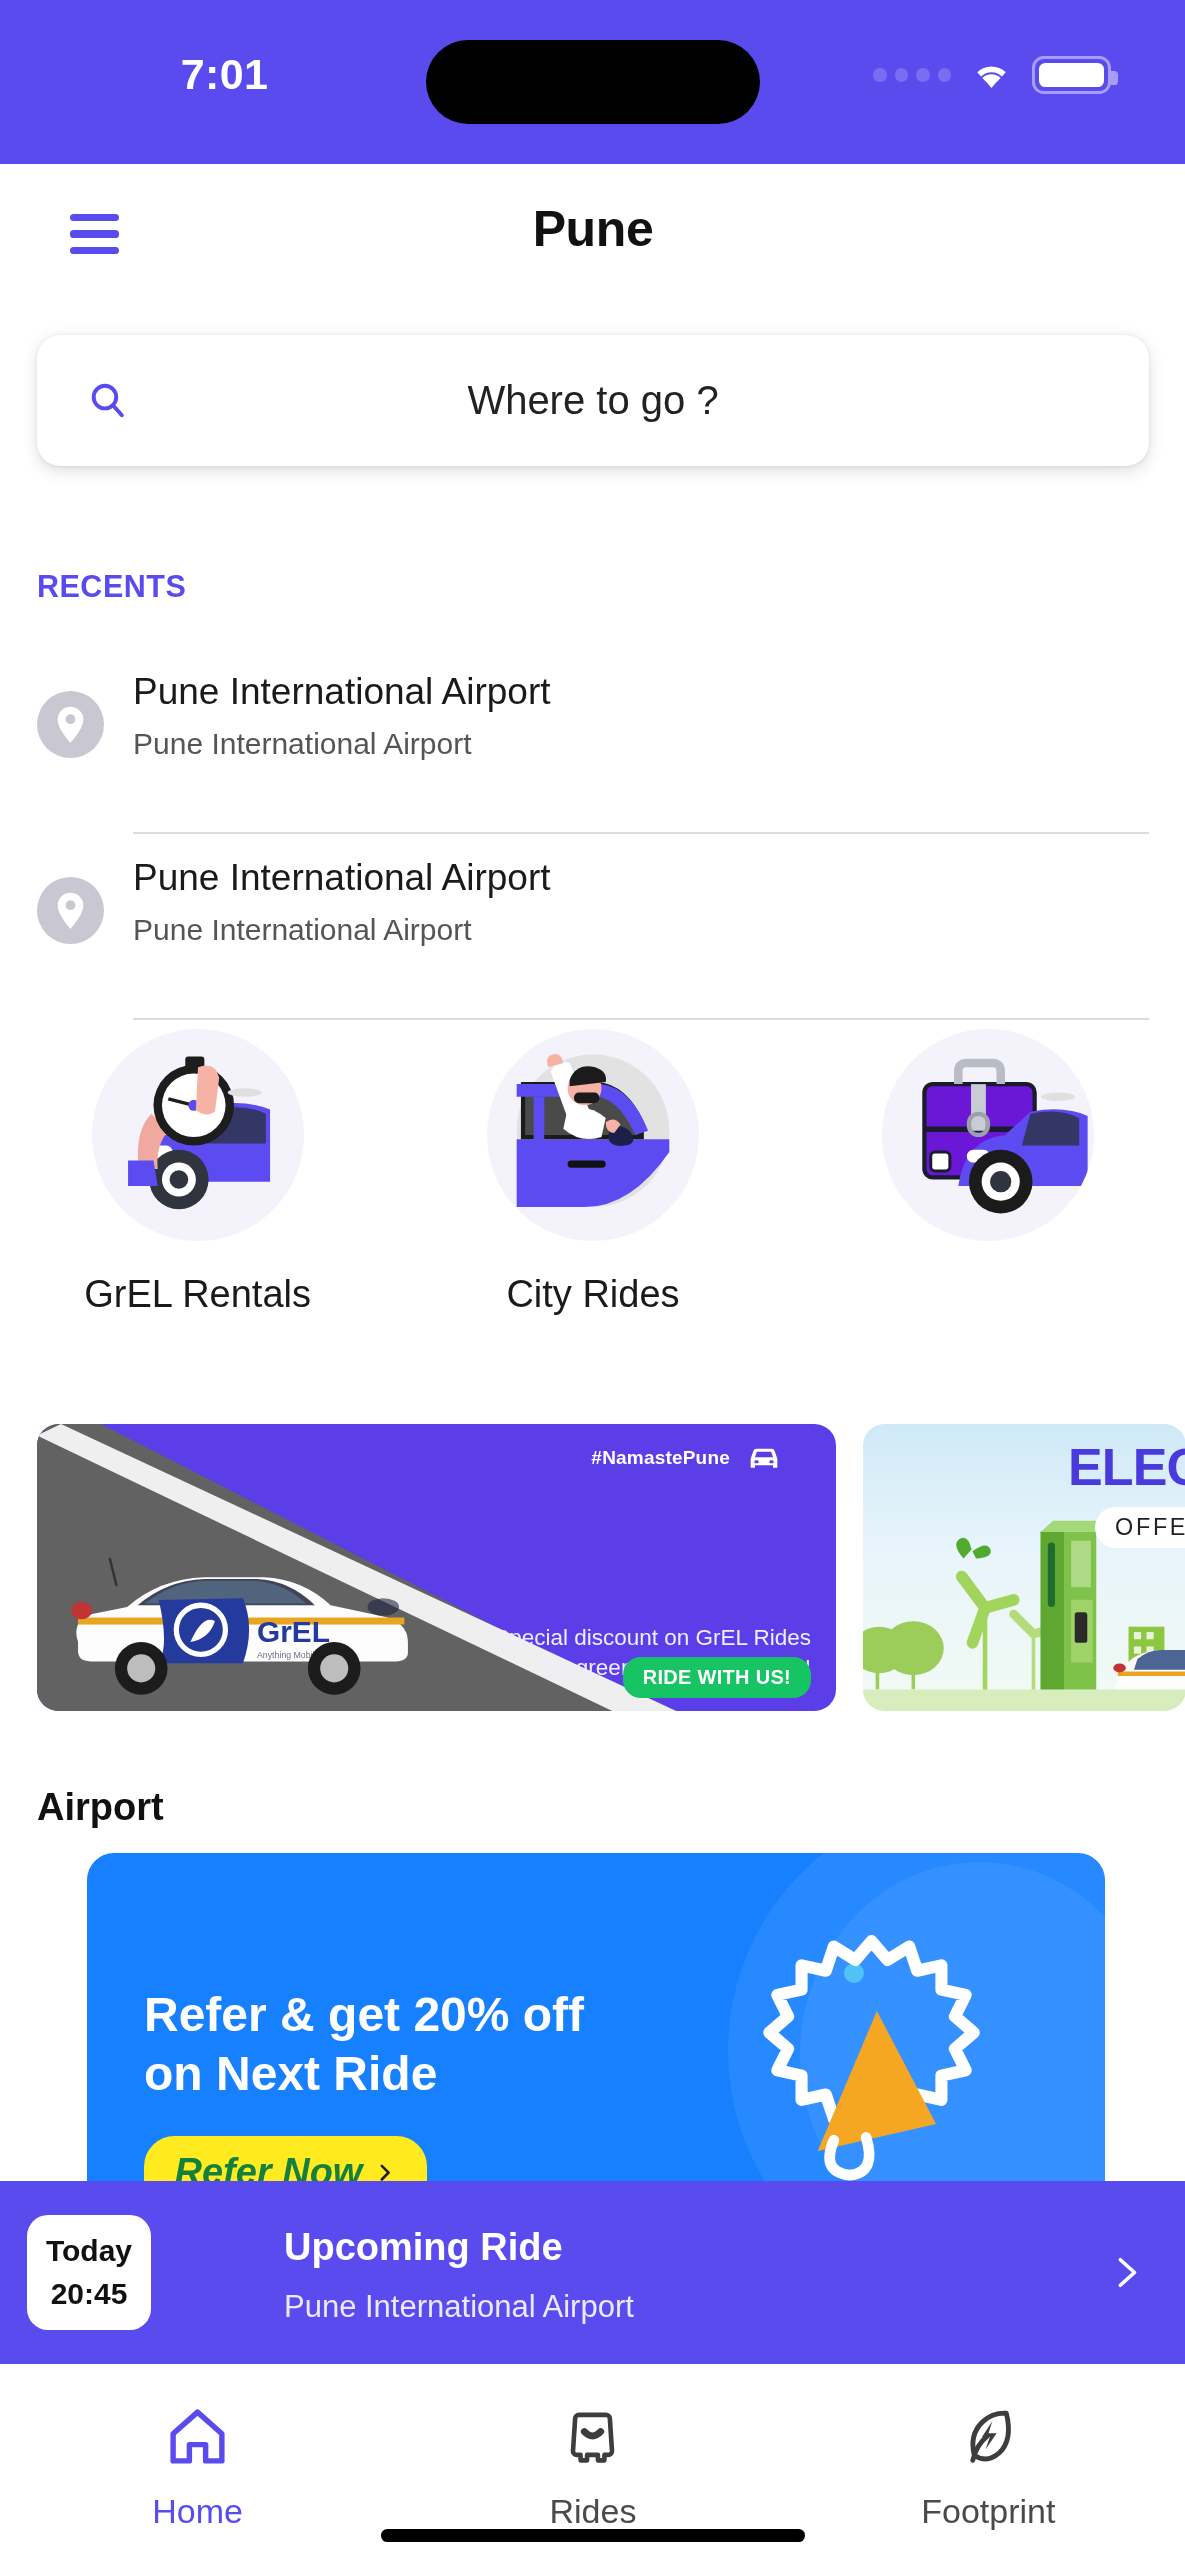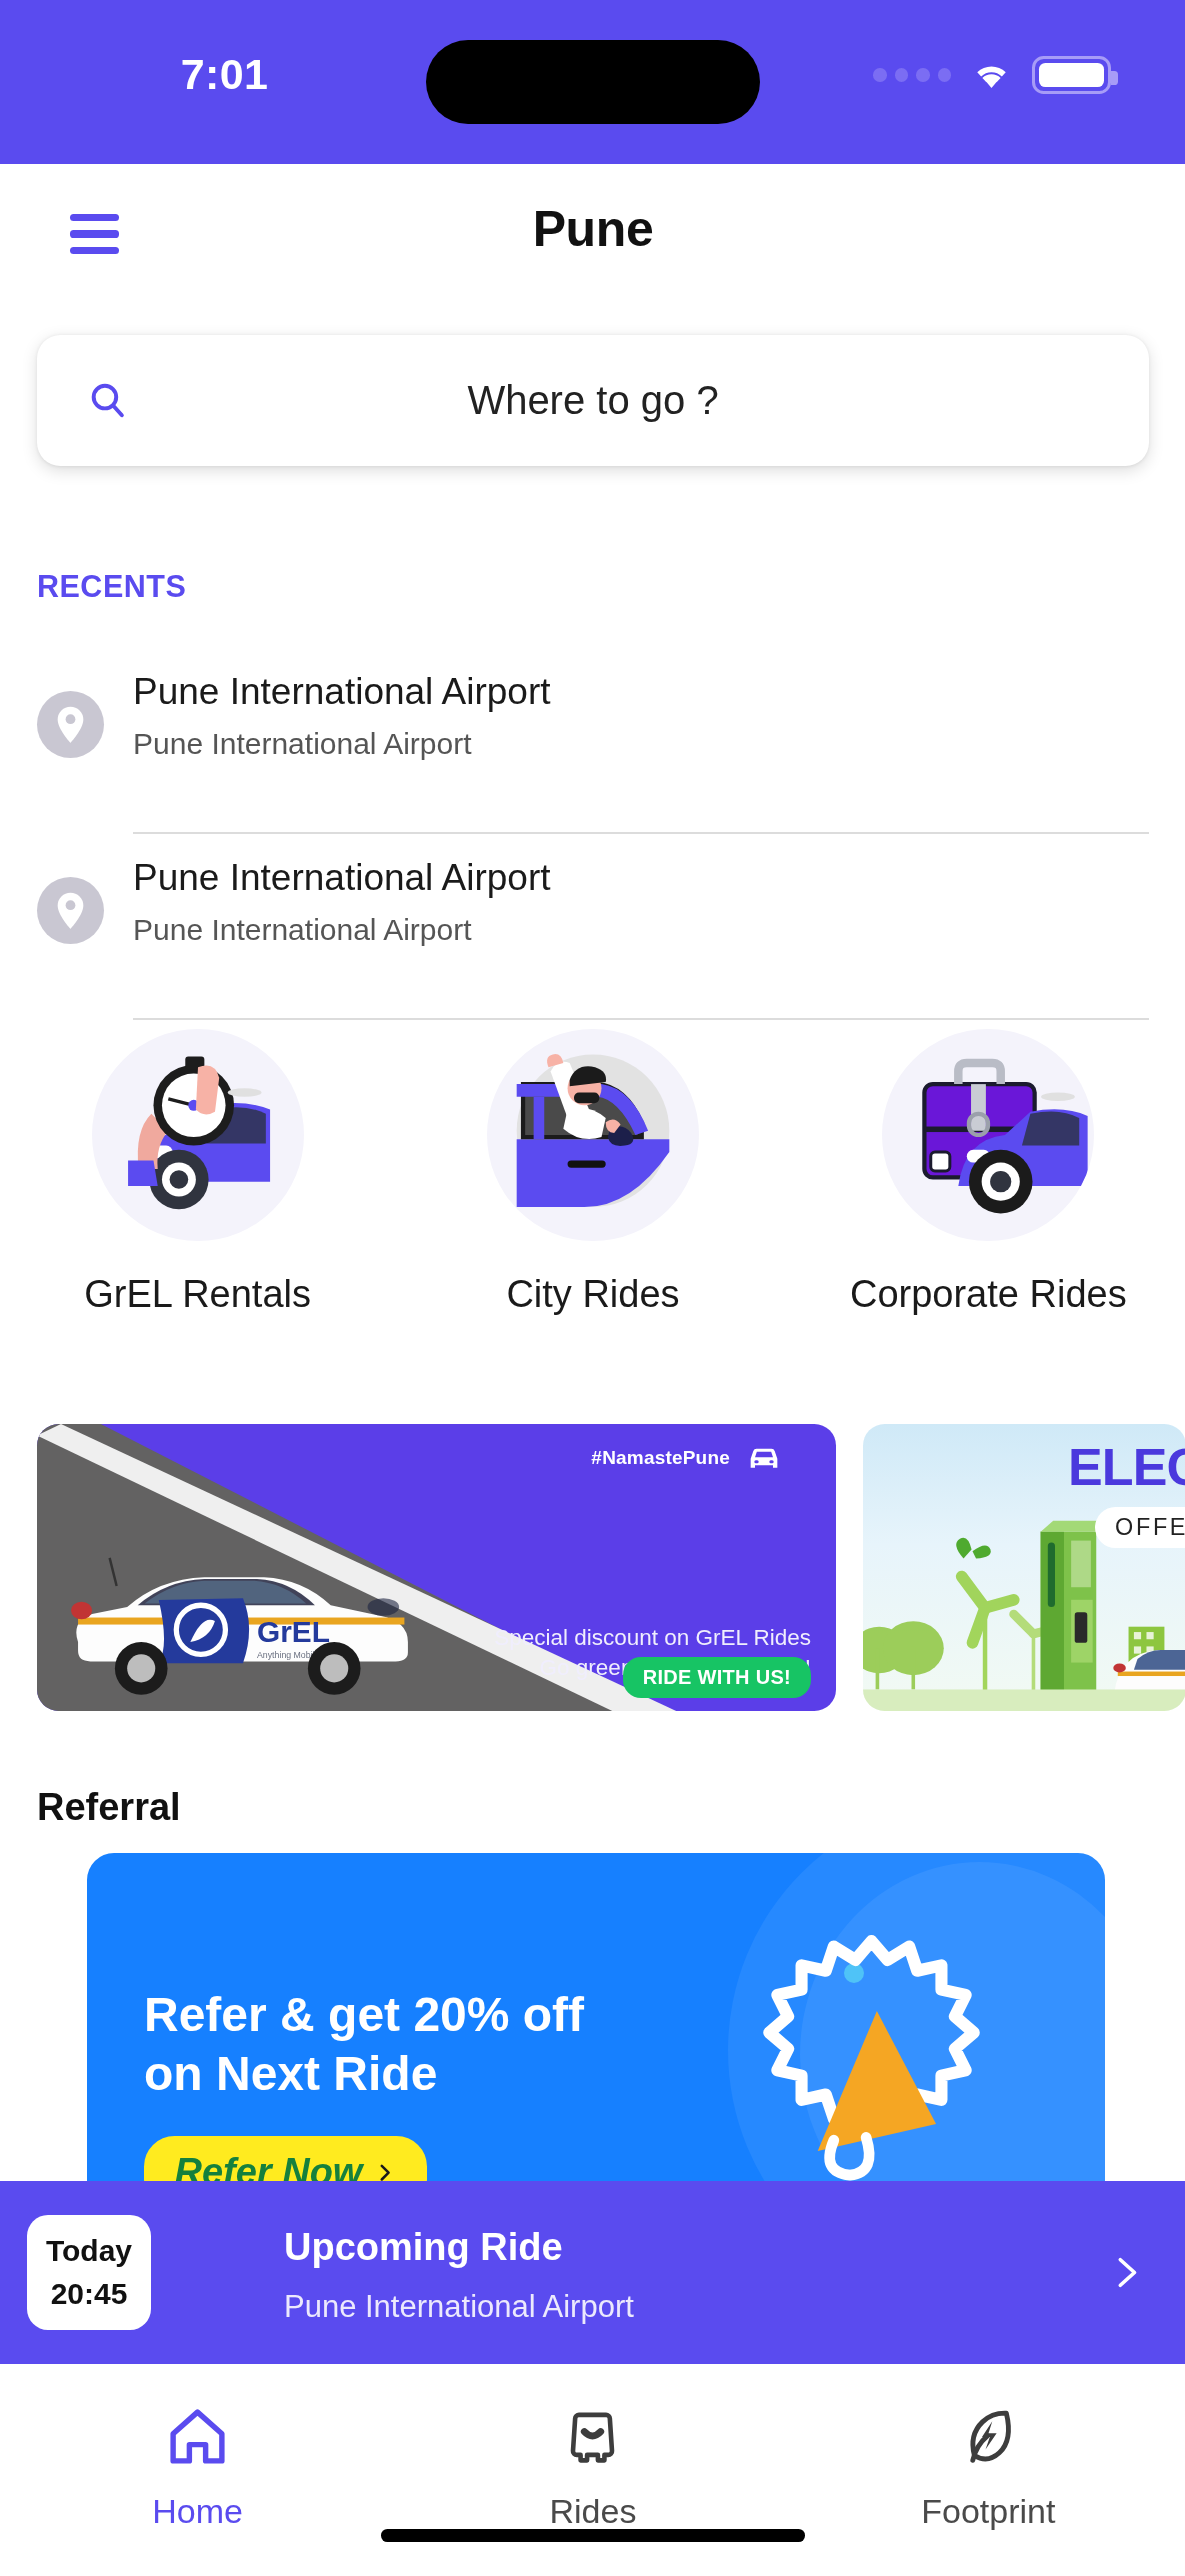--- a/index.html
+++ b/index.html
@@ -371,21 +371,20 @@
           <rect x="23" y="58" width="9" height="9" rx="2" fill="#fff" stroke="#1b1b2e" stroke-width="1.4"></rect>
           <path d="M36 74 q3 -22 22 -24 l12 -11 q16 -3 27 2 l0 33 z" fill="#5b4bf0"></path>
           <path d="M70 40 q14 -3 23 2 l0 13 -27 0 z" fill="#2c3245" opacity="0.82"></path>
           <rect x="40" y="57" width="11" height="6" rx="3" fill="#fff"></rect>
           <circle cx="56" cy="72" r="15" fill="#1b1b1b"></circle>
           <circle cx="56" cy="72" r="9" fill="#fff"></circle>
           <circle cx="56" cy="72" r="5" fill="#30343f"></circle>
           <ellipse cx="83" cy="32" rx="8" ry="2" fill="#e0e0e0"></ellipse>
         </svg>
       </div>
-      <div class="cat-label">Corporate Rides</div>
     </div>
 
   </div>
 
   <div class="banners">
 
     <div class="banner1">
       <div class="b1-grey"></div>
       <div class="b1-white"></div>
       <div class="b1-hash">#NamastePune</div>
@@ -466,21 +465,21 @@
         <rect x="284" y="276" width="76" height="5" fill="#e9a520"></rect>
         <ellipse cx="286" cy="272" rx="7" ry="5" fill="#c13434"></ellipse>
         <rect x="0" y="296" width="360" height="24" fill="#d8edbe"></rect>
       </svg>
       <div class="b2-title">ELEC</div>
       <div class="b2-offer">OFFER</div>
     </div>
 
   </div>
 
-  <div class="ref-label">Referral</div>
+  <div class="ref-label">Airport</div>
   <div class="ref-card">
     <div class="ref-ring1"></div>
     <div class="ref-ring2"></div>
     <div class="ref-h">
       <div>Refer &amp; get 20% off</div>
       <div>on Next Ride</div>
     </div>
     <div class="ref-btn">
       <span>Refer Now</span>
       <svg viewBox="0 0 24 24" width="23.4" height="23.4">

